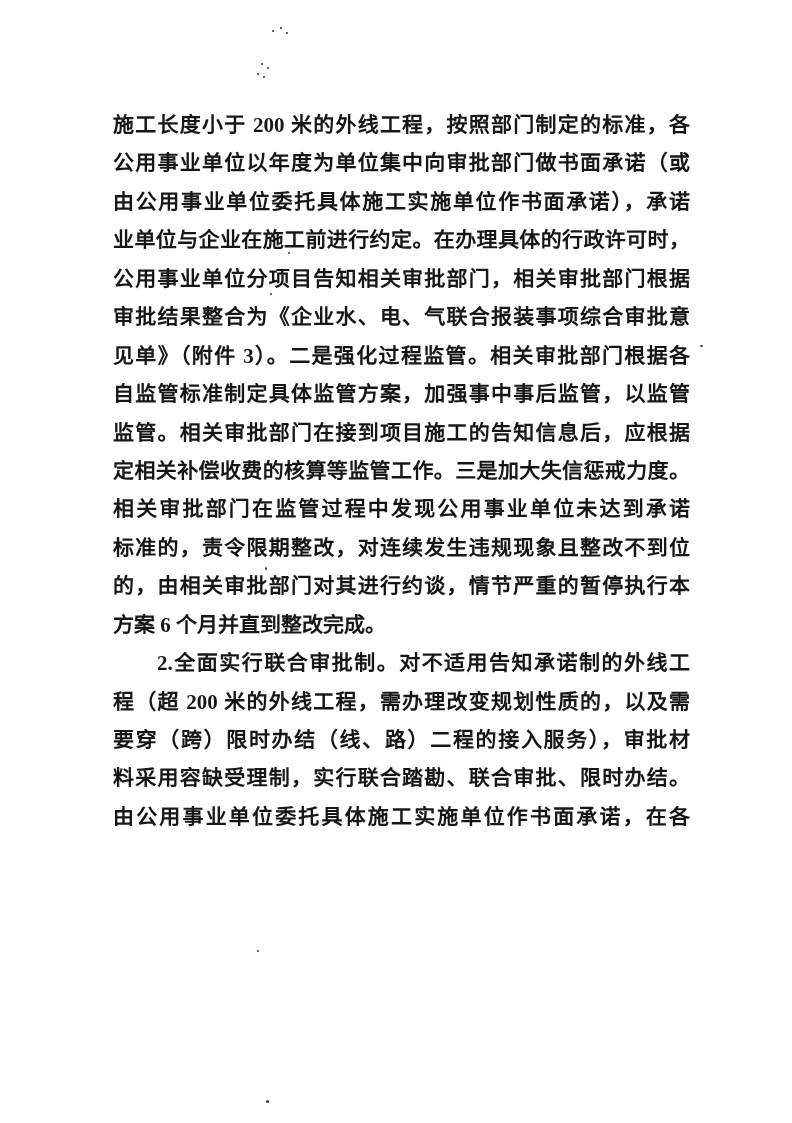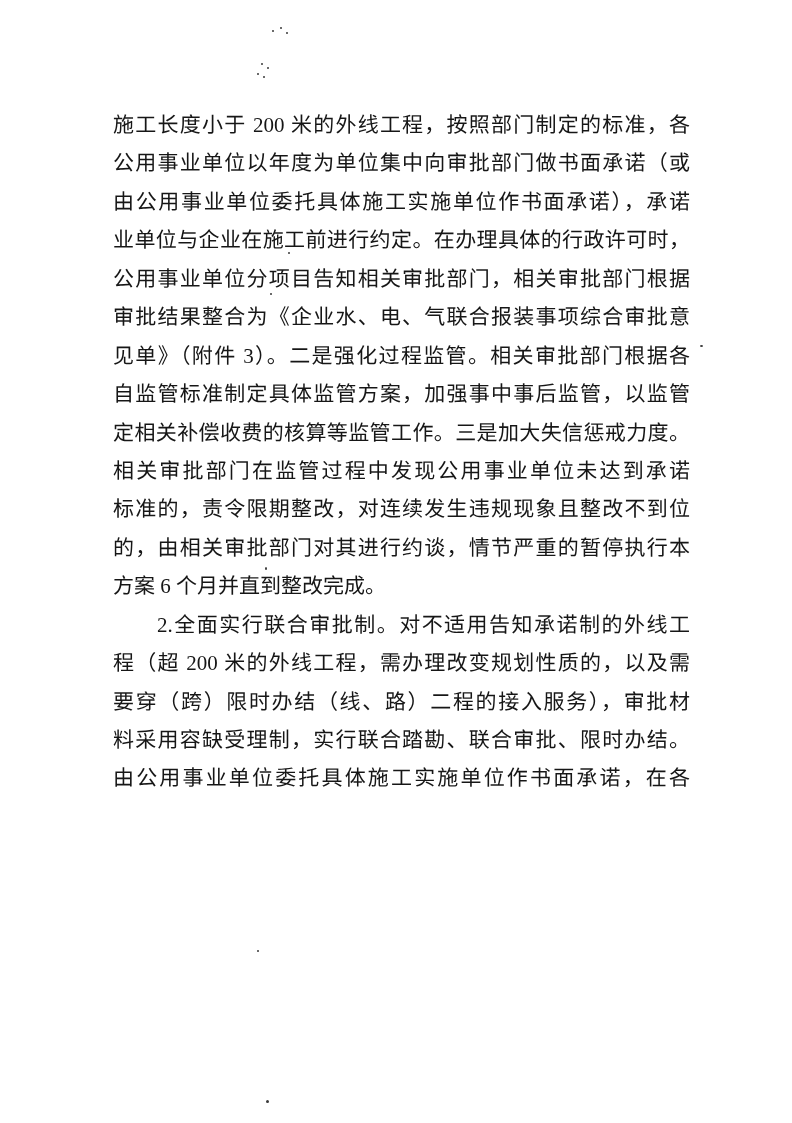--- a/index.html
+++ b/index.html
@@ -33,41 +33,42 @@
     text-align: justify;
     text-align-last: justify;
   }
   .line.leftalign {
     text-align: right;
     text-align-last: left;
   }
   .line.indent {
     text-indent: 44px;
   }
-  .seg { font-weight: normal; }
-  .seg.bold { font-weight: 400; }
+  .seg { font-weight: bold; }
+  .seg.bold { font-weight: 700; }
   .artifact {
     position: absolute;
     background: #3a3a3a;
     border-radius: 50%;
   }
 </style>
 </head>
 <body>
 
 <div class="page">
   <div class="text-block" id="text-block">
       <div class="line justify"><span class="seg">施工长度小于 200 米的外线工程，按照部门制定的标准，各</span></div>
       <div class="line justify"><span class="seg">公用事业单位以年度为单位集中向审批部门做书面承诺（或</span></div>
       <div class="line justify"><span class="seg">由公用事业单位委托具体施工实施单位作书面承诺），承诺</span></div>
       <div class="line justify"><span class="seg">业单位与企业在施工前进行约定。在办理具体的行政许可时，</span></div>
       <div class="line justify"><span class="seg">公用事业单位分项目告知相关审批部门，相关审批部门根据</span></div>
       <div class="line justify"><span class="seg">审批结果整合为《企业水、电、气联合报装事项综合审批意</span></div>
       <div class="line justify"><span class="seg">见单》（附件 3）。</span><span class="seg bold">二是强化过程监管。</span><span class="seg">相关审批部门根据各</span></div>
       <div class="line justify"><span class="seg">自监管标准制定具体监管方案，加强事中事后监管，以监管</span></div>
+      <div class="line justify"><span class="seg">监管。相关审批部门在接到项目施工的告知信息后，应根据</span></div>
       <div class="line justify"><span class="seg">定相关补偿收费的核算等监管工作。</span><span class="seg bold">三是加大失信惩戒力度。</span></div>
       <div class="line justify"><span class="seg">相关审批部门在监管过程中发现公用事业单位未达到承诺</span></div>
       <div class="line justify"><span class="seg">标准的，责令限期整改，对连续发生违规现象且整改不到位</span></div>
       <div class="line justify"><span class="seg">的，由相关审批部门对其进行约谈，情节严重的暂停执行本</span></div>
       <div class="line leftalign"><span class="seg">方案 6 个月并直到整改完成。</span></div>
       <div class="line justify indent"><span class="seg bold">2.全面实行联合审批制。</span><span class="seg">对不适用告知承诺制的外线工</span></div>
       <div class="line justify"><span class="seg">程（超 200 米的外线工程，需办理改变规划性质的，以及需</span></div>
       <div class="line justify"><span class="seg">要穿（跨）限时办结（线、路）二程的接入服务），审批材</span></div>
       <div class="line justify"><span class="seg">料采用容缺受理制，实行联合踏勘、联合审批、限时办结。</span></div>
       <div class="line justify"><span class="seg">由公用事业单位委托具体施工实施单位作书面承诺，在各</span></div>

